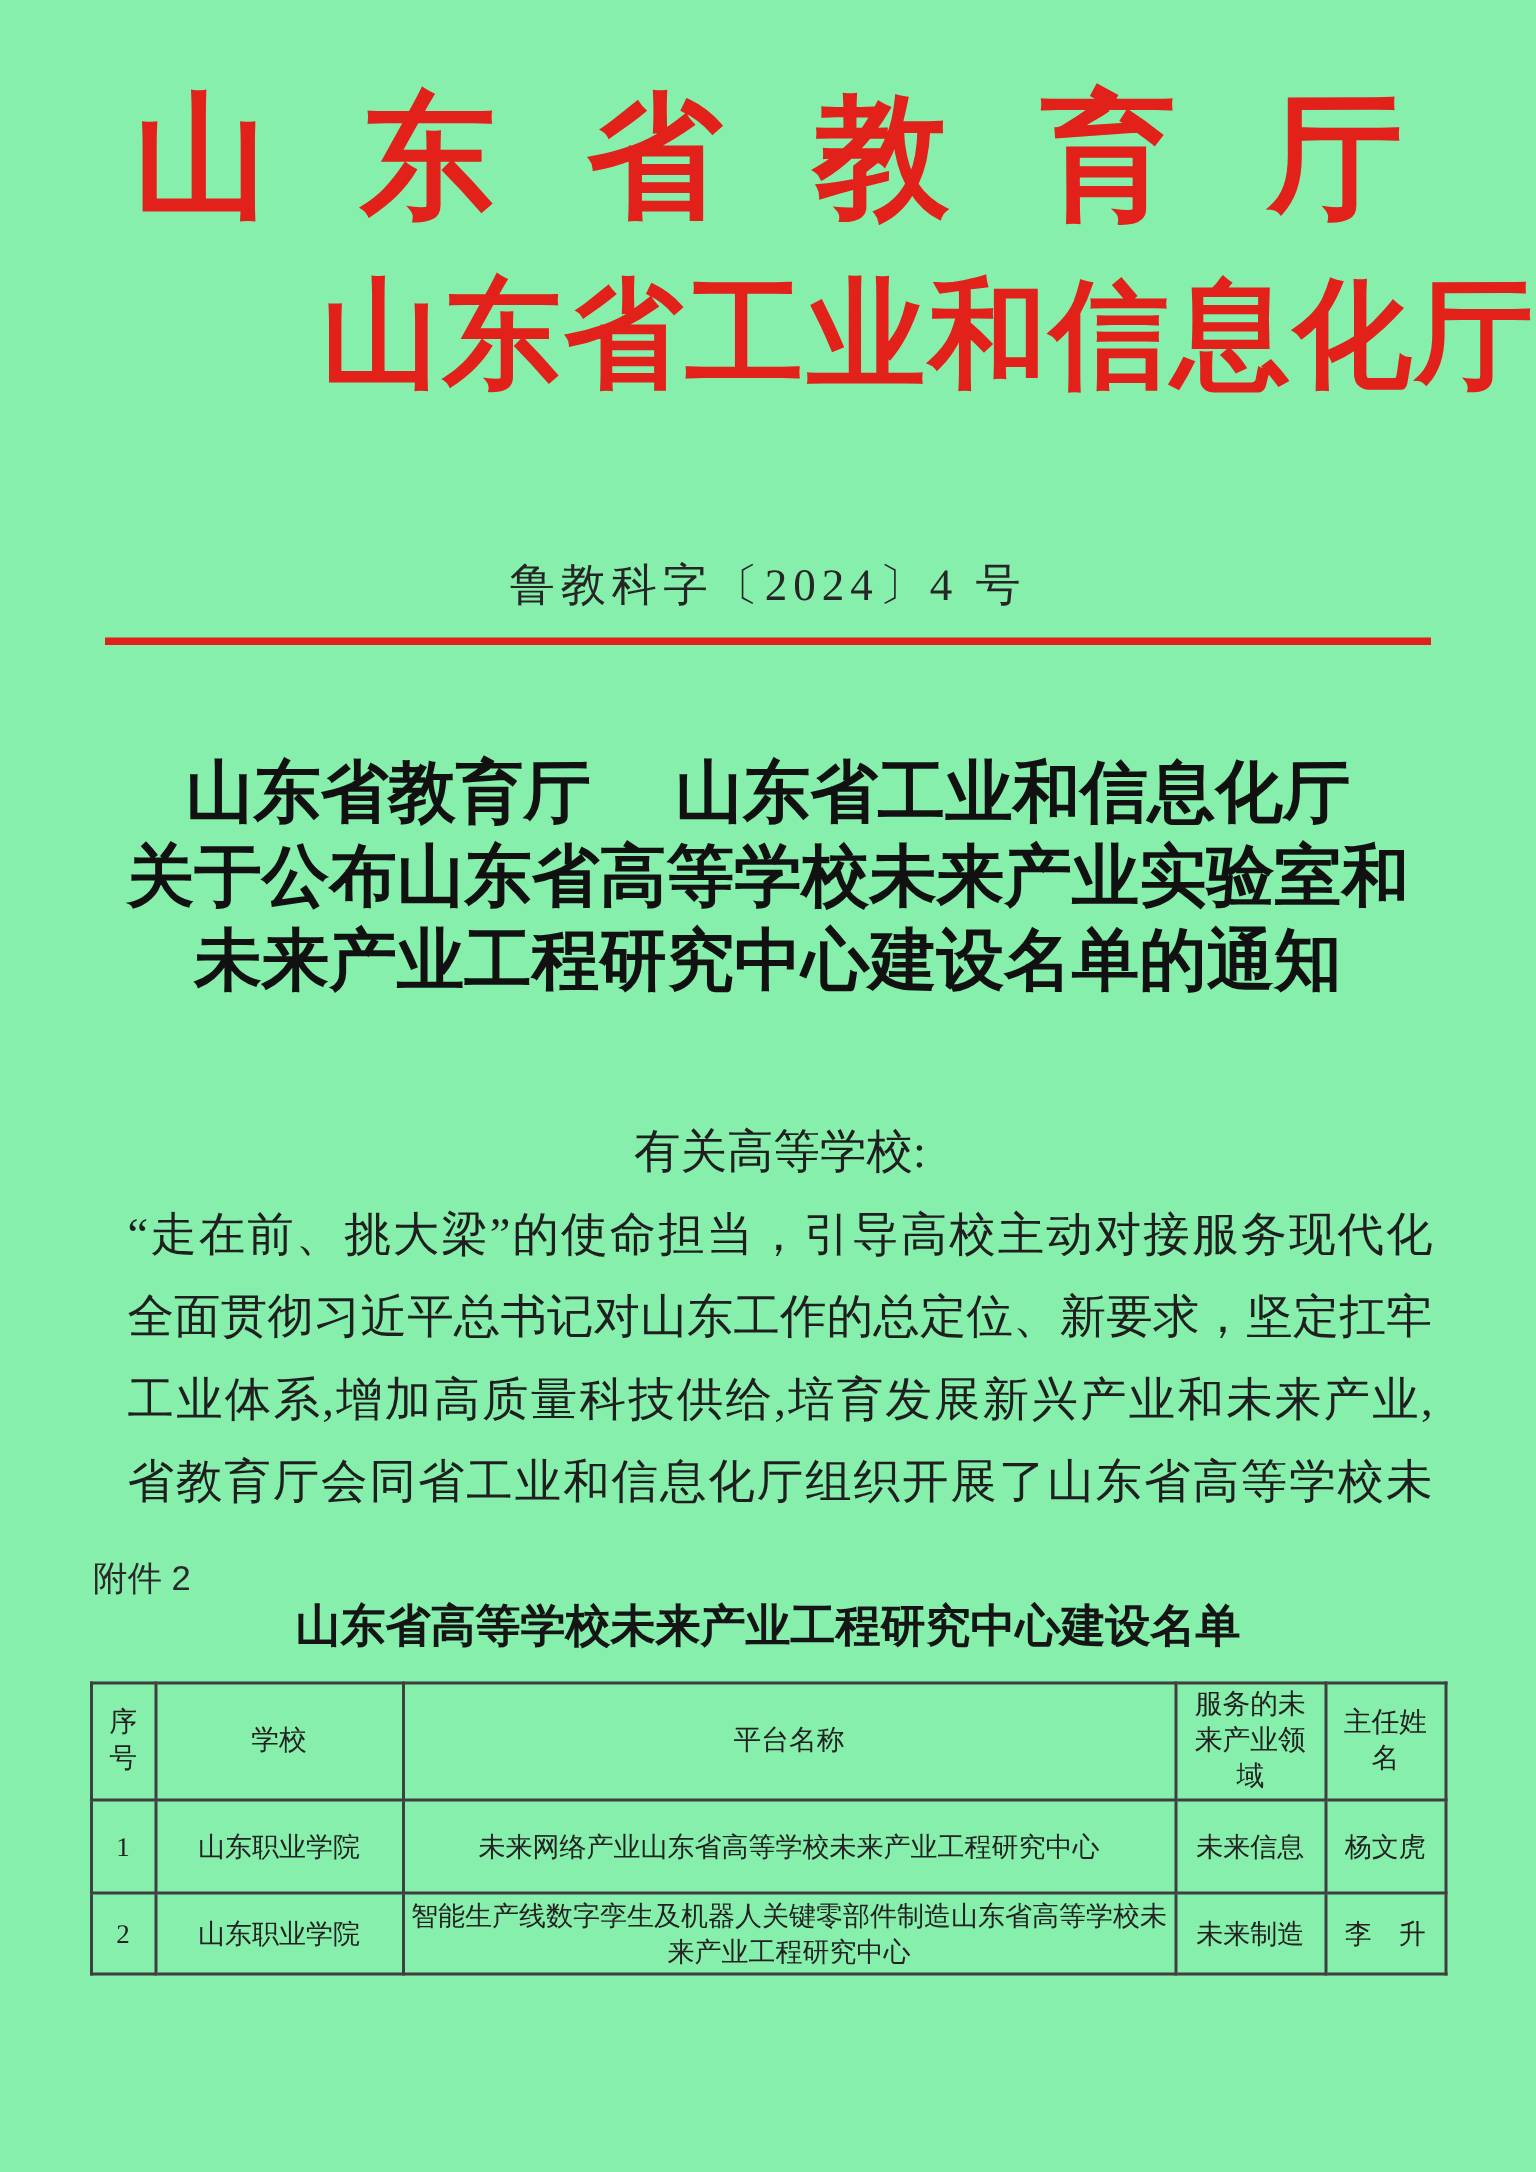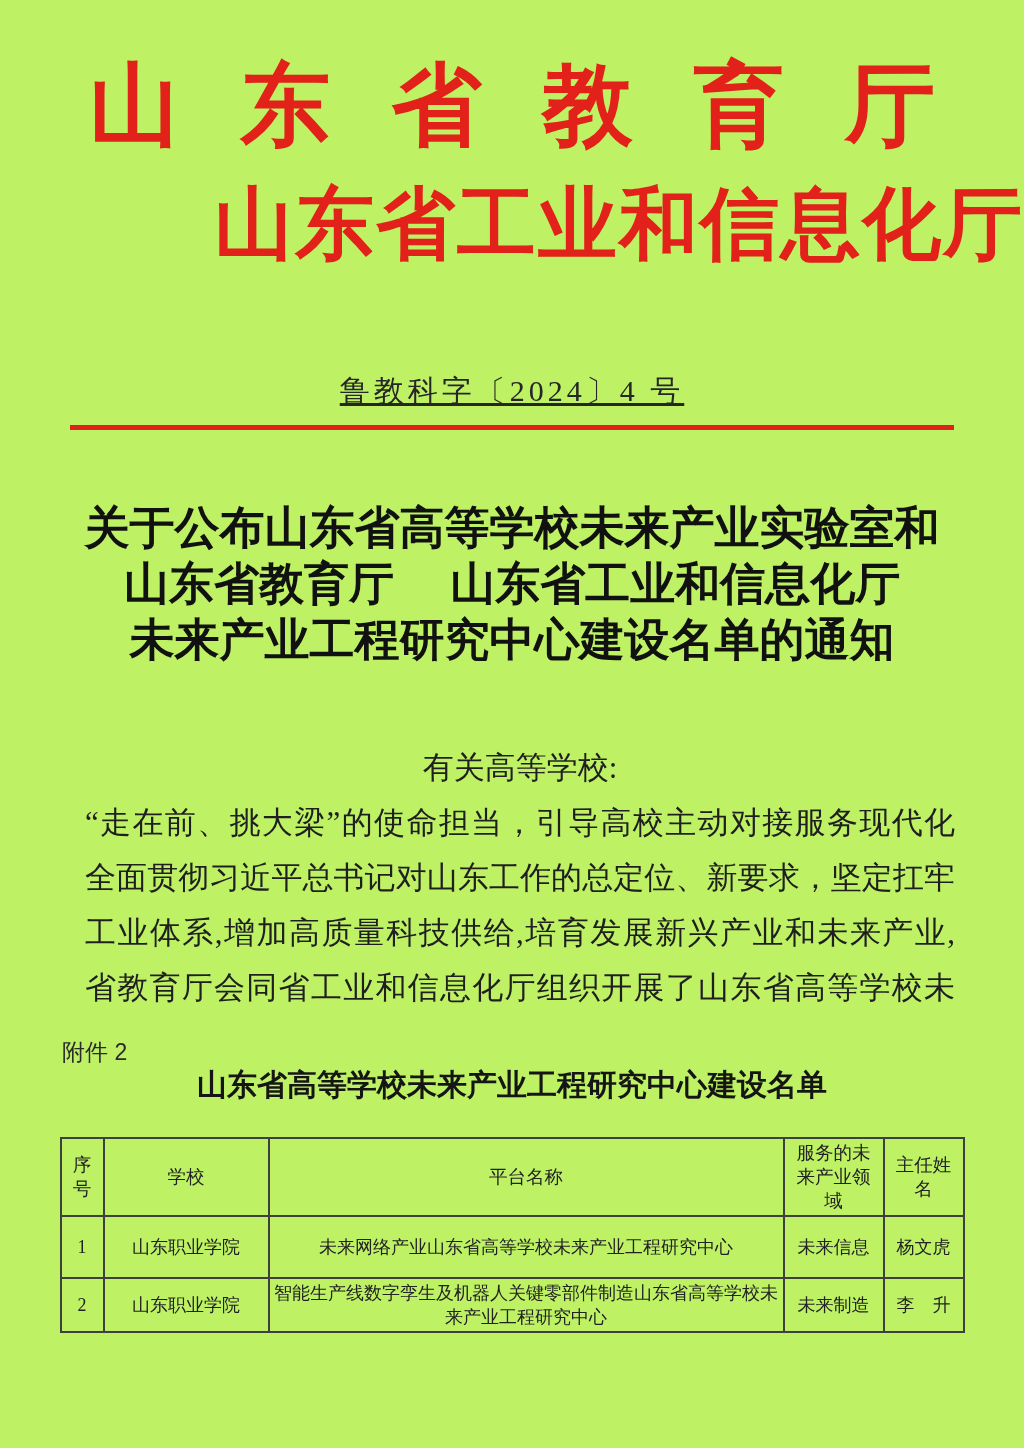--- a/index.html
+++ b/index.html
@@ -1,20 +1,20 @@
 <!DOCTYPE html>
 <html><head>
 <meta charset="utf-8">
 <style>
   * { margin:0; padding:0; box-sizing:border-box; }
   html,body { background:#ffffff; }
   .page {
     position:relative;
     width:1024px; height:1448px;
-    background:#bef264;
+    background:#86efac;
     color:#232323;
     font-family:"Liberation Serif","DejaVu Serif",serif;
     overflow:hidden;
   }
   
   .lh1 {
     margin-top:58px;
     text-align:center;
     font-size:90px; line-height:95px;
     font-weight:700;
@@ -32,21 +32,20 @@
     letter-spacing:2px;
     white-space:nowrap;
   }
   
   .docnum {
     margin-top:104px;
     text-align:center;
     font-size:30px; line-height:40px;
     letter-spacing:4px;
     color:#262626;
-    text-decoration:underline;
   }
   .redline {
     width:884px; height:5px;
     margin:14px auto 0;
     background:#e2211a;
   }
   
   .title-block {
     margin-top:70px;
     text-align:center;
@@ -78,21 +77,21 @@
   .table-title {
     margin-top:2px;
     text-align:center;
     font-weight:700;
     font-size:30px; line-height:36px;
     color:#151515;
   }
   
   table {
     width:903px;
-    margin:34px auto 0;
+    margin:18px auto 0;
     border-collapse:collapse;
     table-layout:fixed;
     border-radius:28px;
   }
   th, td {
     border:2px solid #3f3f3f;
     text-align:center;
     vertical-align:middle;
     font-weight:400;
     padding:2px 3px;
@@ -112,22 +111,22 @@
   <div class="letterhead">
     <div class="lh1">山东省教育厅</div>
     <div class="lh2">山东省工业和信息化厅</div>
   </div>
 
   <div class="docnum">鲁教科字〔2024〕4 号</div>
 
   <div class="redline"></div>
 
   <div class="title-block">
+    <div>山东省教育厅　 山东省工业和信息化厅</div>
     <div>关于公布山东省高等学校未来产业实验室和</div>
-    <div>山东省教育厅　 山东省工业和信息化厅</div>
     <div>未来产业工程研究中心建设名单的通知</div>
   </div>
 
   <div class="body-block">
     <div class="salutation">有关高等学校:</div>
     <div class="bline">“走在前、挑大梁”的使命担当，引导高校主动对接服务现代化</div>
     <div class="bline">全面贯彻习近平总书记对山东工作的总定位、新要求，坚定扛牢</div>
     <div class="bline">工业体系,增加高质量科技供给,培育发展新兴产业和未来产业,</div>
     <div class="bline">省教育厅会同省工业和信息化厅组织开展了山东省高等学校未</div>
   </div>

